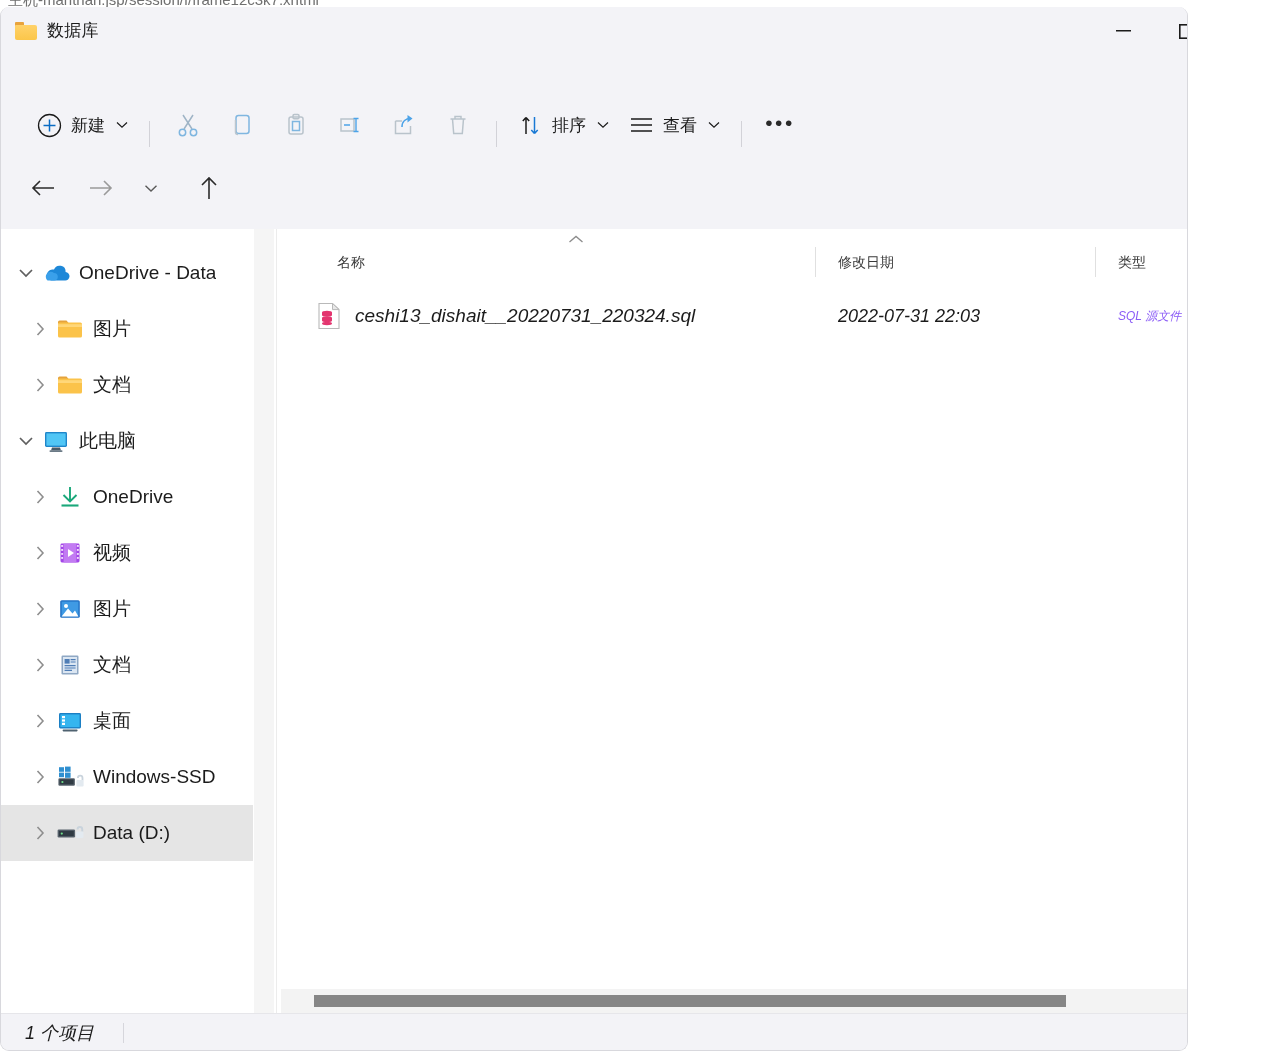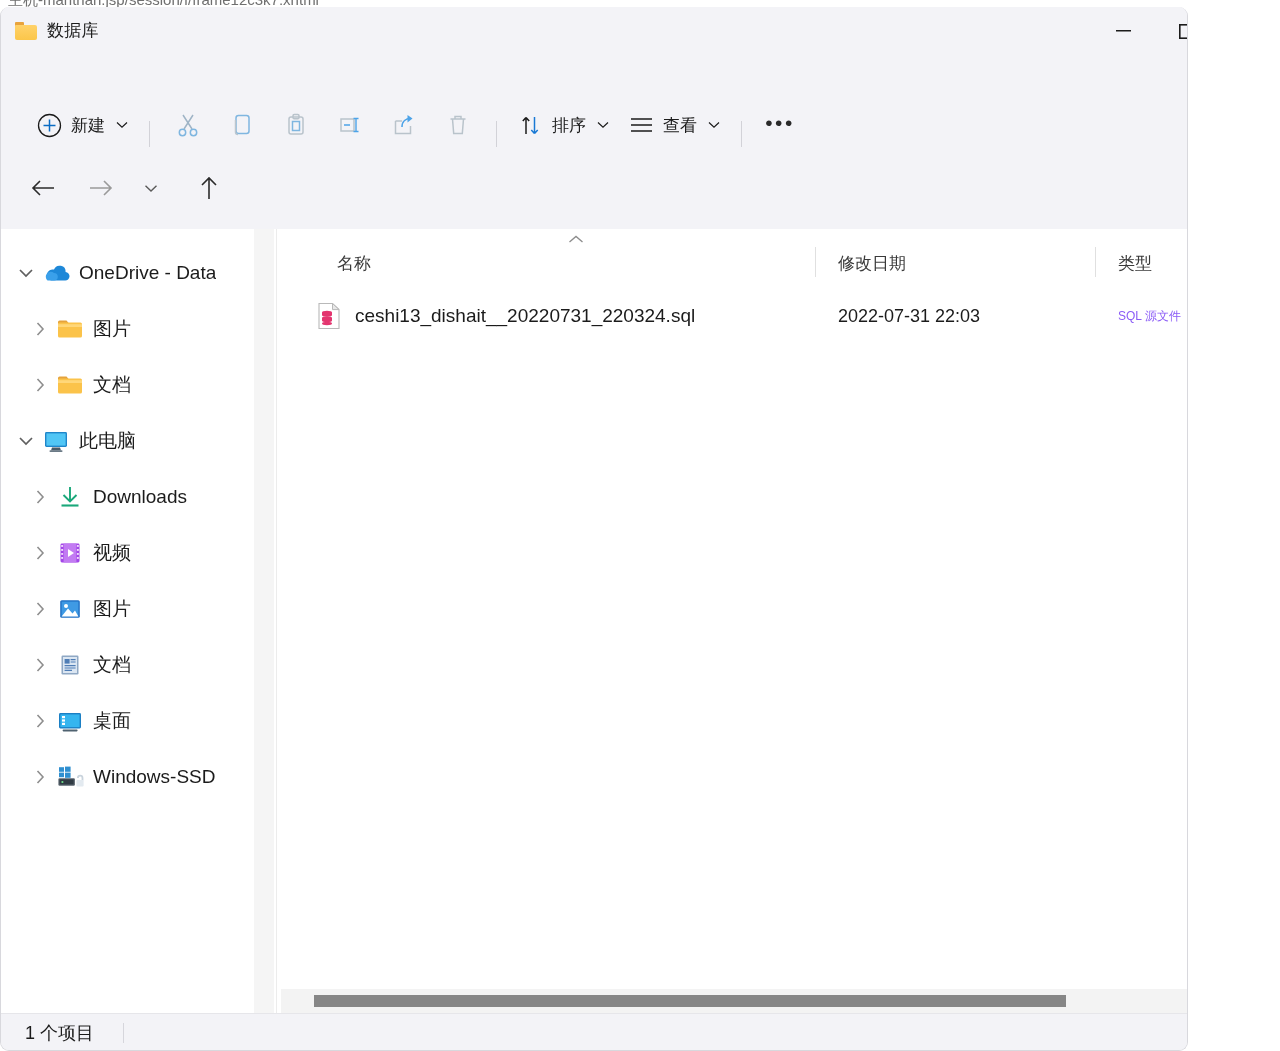--- a/index.html
+++ b/index.html
@@ -203,35 +203,36 @@
   #sort-chevron {
     position: absolute; left: 287px; top: 3px;
     color: #8d8d8d; font-size: 13px; line-height: 1;
   }
   #col-header {
     position: absolute; left: 0; top: 10px; width: 1000px; height: 48px;
     display: flex; align-items: center;
   }
   .col {
     height: 48px; display: flex; align-items: center;
-    font-size: 17px; color: #3a3a3a; position: relative; cursor: default;
+    font-size: 14px; color: #3a3a3a; position: relative; cursor: default;
     padding-left: 0;
   }
   .col .divider {
     position: absolute; right: 0; top: 8px; width: 1px; height: 30px;
     background: #e0e0e0;
   }
   #col-name { left: 0; width: 535px; padding-left: 56px; }
   #col-date { width: 280px; padding-left: 22px; }
   #col-type { width: 185px; padding-left: 22px; }
 
   #file-list { position: absolute; left: 0; top: 64px; width: 1000px; }
   .file-row {
     height: 46px; display: flex; align-items: center; cursor: default;
     border-radius: 4px;
+    font-style: italic;
   }
   .fr-name {
     width: 535px; display: flex; align-items: center;
     padding-left: 36px; gap: 14px;
   }
   .fr-name .label {
     font-size: 19px; color: #1b1b1b; white-space: nowrap;
   }
   .fr-date { width: 280px; padding-left: 22px; font-size: 18px; color: #1b1b1b; }
   .fr-type { width: 185px; padding-left: 22px; font-size: 12px; color: #8b5cf6; }
@@ -242,21 +243,21 @@
     background: #f3f3f3;
   }
   #h-scroll-thumb {
     position: absolute; left: 33px; top: 6px; width: 752px; height: 12px;
     background: #868686;
   }
 
   
   #statusbar {
     position: absolute; left: 0; top: 1006px; width: 1280px; height: 38px;
-    background: #f3f3f7; border-top: 1px solid #e6e6ea;
+    background: #f3f3f7; border-top: 1px solid #e6e6ea; font-style: italic;
   }
   #status-text {
     position: absolute; left: 24px; top: 0; line-height: 38px;
     font-size: 18px; color: #1b1b1b;
   }
   #status-divider {
     position: absolute; left: 122px; top: 9px; width: 1px; height: 20px;
     background: #d6d6dc;
   }
   #view-toggles {
@@ -537,21 +538,21 @@
               </svg>
             </span>
             <span class="nav-ico">
               <span style="display: flex; align-items: center;">
                 <svg width="24" height="24" viewBox="0 0 24 24">
         <path d="M12 2 V16 M5.5 10 L12 16.5 L18.5 10" stroke="#1aa87a" stroke-width="1.9" fill="none"></path>
         <path d="M3.5 20.5 H20.5" stroke="#1aa87a" stroke-width="2.1"></path>
       </svg>
               </span>
             </span>
-            <span class="nav-text">Downloads</span>
+            <span class="nav-text">OneDrive</span>
           </div>
           <div class="nav-item">
             <span class="nav-exp l2">
               <svg width="10" height="16" viewBox="0 0 10 16">
                 <path d="M2.5 2 L8 8 L2.5 14" stroke="#8e8e8e" stroke-width="1.6" fill="none"></path>
               </svg>
             </span>
             <span class="nav-ico">
               <span style="display: flex; align-items: center;">
                 <svg width="24" height="24" viewBox="0 0 24 24">
@@ -647,20 +648,39 @@
         <rect x="2.4" y="13.2" width="16.5" height="7.5" rx="1.2" fill="#58636d"></rect>
         <rect x="3.6" y="14.4" width="14" height="5" fill="#2f3a43"></rect>
         <circle cx="6.4" cy="17" r="1.1" fill="#6fe08a"></circle>
         <path d="M21 13 a3.2 3.2 0 0 1 6.4 0 V15.4 h-1.8 V13 a1.4 1.4 0 0 0-2.8 0 Z" fill="#c9d3dc"></path>
         <rect x="20.4" y="15" width="7.2" height="6.4" rx="1" fill="#e3eaf0"></rect>
       </svg>
               </span>
             </span>
             <span class="nav-text">Windows-SSD</span>
           </div>
+          <div class="nav-item selected">
+            <span class="nav-exp l2">
+              <svg width="10" height="16" viewBox="0 0 10 16">
+                <path d="M2.5 2 L8 8 L2.5 14" stroke="#8e8e8e" stroke-width="1.6" fill="none"></path>
+              </svg>
+            </span>
+            <span class="nav-ico">
+              <span style="display: flex; align-items: center;">
+                <svg width="28" height="22" viewBox="0 0 28 22">
+        <rect x="1.6" y="7.5" width="17.5" height="8" rx="1.3" fill="#58636d"></rect>
+        <rect x="2.9" y="8.8" width="14.9" height="5.4" fill="#2f3a43"></rect>
+        <circle cx="5.8" cy="11.6" r="1.1" fill="#6fe08a"></circle>
+        <path d="M20.6 7.4 a3.3 3.3 0 0 1 6.6 0 V9.8 h-1.9 V7.4 a1.4 1.4 0 0 0-2.8 0 Z" fill="#c9d3dc"></path>
+        <rect x="20" y="9.4" width="7.5" height="6.6" rx="1" fill="#e3eaf0"></rect>
+      </svg>
+              </span>
+            </span>
+            <span class="nav-text">Data (D:)</span>
+          </div>
         </div>
     </div>
     <div id="sb-scroll-track">
       <div id="sb-scroll-thumb"></div>
     </div>
     <div id="splitter"></div>
 
     <div id="content">
 
       <div id="sort-chevron">

